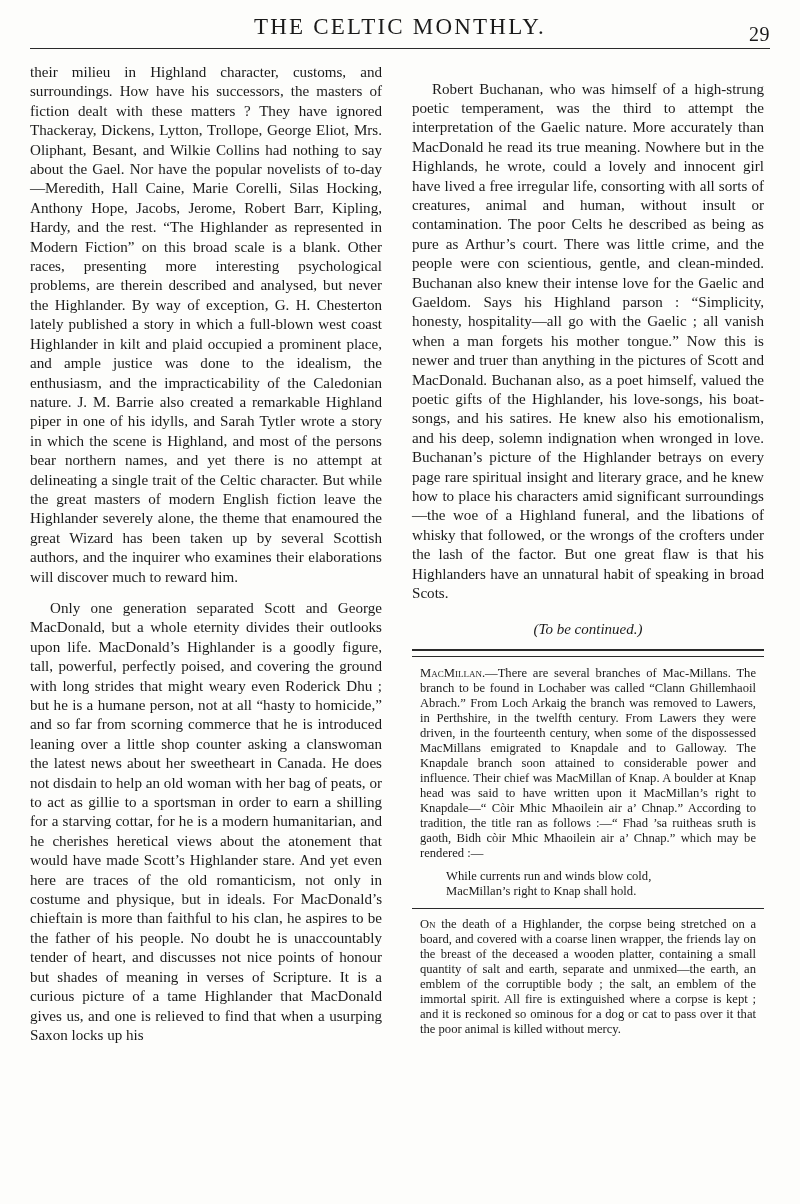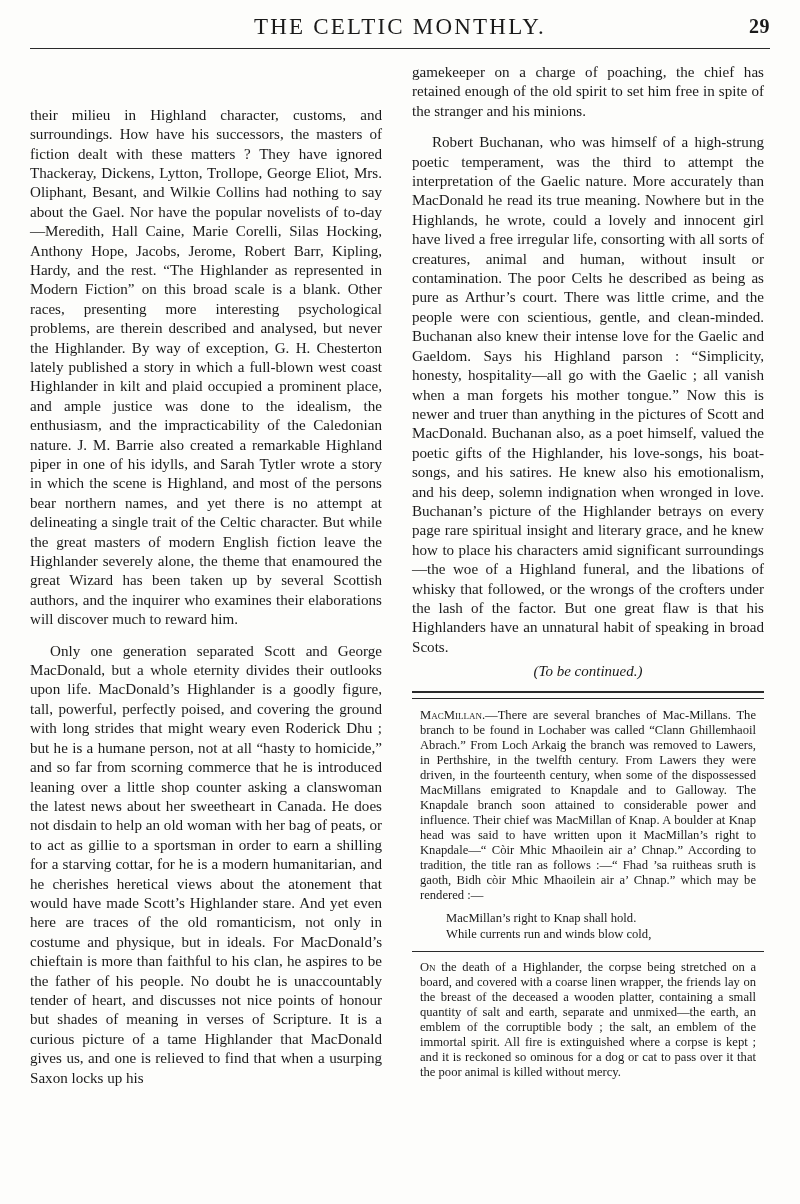--- a/index.html
+++ b/index.html
@@ -31,23 +31,23 @@
   .masthead .title {
     font-family: "Liberation Serif", serif;
     font-size: 23px;
     letter-spacing: 2.2px;
     font-weight: 400;
     display: inline-block;
   }
   .masthead .pageno {
     position: absolute;
     right: 0;
-    bottom: 8px;
+    bottom: 0;
     font-size: 20px;
-    font-weight: 700;
+    font-weight: 400;
     letter-spacing: 0.5px;
     margin-top: 48px;
   }
   .rule {
     border: 0;
     border-top: 1.4px solid #2a2a2a;
     margin: 2px 0 14px 0;
   }
   .columns {
     display: flex;
@@ -70,21 +70,21 @@
   p.body + p.body {
     margin-top: 12px;
   }
   p.indent {
     text-indent: 20px;
   }
   .tobe {
     text-align: center;
     font-style: italic;
     font-size: 15px;
-    margin-top: 6px;
+    margin-top: 17px;
   }
   .dblrule {
     margin: 11px 0 9px 0;
     height: 5px;
     border-top: 2.4px solid #2a2a2a;
     border-bottom: 1.3px solid #2a2a2a;
   }
   .note {
     font-size: 12.6px;
     line-height: 15.0px;
@@ -120,31 +120,30 @@
   <hr class="rule">
 
   <div class="columns">
 
     <div class="col">
       <p class="body">their milieu in Highland character, customs, and surroundings.  How have his successors, the masters of fiction dealt with these matters ?  They have ignored Thackeray, Dickens, Lytton, Trollope, George Eliot, Mrs. Oliphant, Besant, and Wilkie Collins had nothing to say about the Gael.  Nor have the popular novelists of to-day—Meredith, Hall Caine, Marie Corelli, Silas Hocking, Anthony Hope, Jacobs, Jerome, Robert Barr, Kipling, Hardy, and the rest.  “The Highlander as represented in Modern Fiction” on this broad scale is a blank.  Other races, presenting more interesting psychological problems, are therein described and analysed, but never the Highlander.  By way of exception, G. H. Chesterton lately published a story in which a full-blown west coast Highlander in kilt and plaid occupied a prominent place, and ample justice was done to the idealism, the enthusiasm, and the impracticability of the Caledonian nature.  J. M. Barrie also created a remarkable Highland piper in one of his idylls, and Sarah Tytler wrote a story in which the scene is Highland, and most of the persons bear northern names, and yet there is no attempt at delineating a single trait of the Celtic character.  But while the great masters of modern English fiction leave the Highlander severely alone, the theme that enamoured the great Wizard has been taken up by several Scottish authors, and the inquirer who examines their elaborations will discover much to reward him.</p>
       <p class="body indent">Only one generation separated Scott and George MacDonald, but a whole eternity divides their outlooks upon life.  MacDonald’s Highlander is a goodly figure, tall, powerful, perfectly poised, and covering the ground with long strides that might weary even Roderick Dhu ; but he is a humane person, not at all “hasty to homicide,” and so far from scorning commerce that he is introduced leaning over a little shop counter asking a clanswoman the latest news about her sweetheart in Canada.  He does not disdain to help an old woman with her bag of peats, or to act as gillie to a sportsman in order to earn a shilling for a starving cottar, for he is a modern humanitarian, and he cherishes heretical views about the atonement that would have made Scott’s Highlander stare.  And yet even here are traces of the old romanticism, not only in costume and physique, but in ideals.  For MacDonald’s chieftain is more than faithful to his clan, he aspires to be the father of his people.  No doubt he is unaccountably tender of heart, and discusses not nice points of honour but shades of meaning in verses of Scripture.  It is a curious picture of a tame Highlander that MacDonald gives us, and one is relieved to find that when a usurping Saxon locks up his</p>
     </div>
 
     <div class="col">
-      <p class="body">gamekeeper on a charge of poaching, the chief has retained enough of the old spirit to set him free in spite of the stranger and his minions.</p>
       <p class="body indent">Robert Buchanan, who was himself of a high-strung poetic temperament, was the third to attempt the interpretation of the Gaelic nature.  More accurately than MacDonald he read its true meaning.  Nowhere but in the Highlands, he wrote, could a lovely and innocent girl have lived a free irregular life, consorting with all sorts of creatures, animal and human, without insult or contamination.  The poor Celts he described as being as pure as Arthur’s court.  There was little crime, and the people were con scientious, gentle, and clean-minded.  Buchanan also knew their intense love for the Gaelic and Gaeldom.  Says his Highland parson : “Simplicity, honesty, hospitality—all go with the Gaelic ; all vanish when a man forgets his mother tongue.”  Now this is newer and truer than anything in the pictures of Scott and MacDonald.  Buchanan also, as a poet himself, valued the poetic gifts of the Highlander, his love-songs, his boat-songs, and his satires.  He knew also his emotionalism, and his deep, solemn indignation when wronged in love.  Buchanan’s picture of the Highlander betrays on every page rare spiritual insight and literary grace, and he knew how to place his characters amid significant surroundings—the woe of a Highland funeral, and the libations of whisky that followed, or the wrongs of the crofters under the lash of the factor.  But one great flaw is that his Highlanders have an unnatural habit of speaking in broad Scots.</p>
       <div class="tobe">(To be continued.)</div>
 
       <div class="dblrule"></div>
 
       <p class="note"><span class="smallcaps">MacMillan.</span><span>—There are several branches of Mac-Millans.  The branch to be found in Lochaber was called “Clann Ghillemhaoil Abrach.”  From Loch Arkaig the branch was removed to Lawers, in Perthshire, in the twelfth century.  From Lawers they were driven, in the fourteenth century, when some of the dispossessed MacMillans emigrated to Knapdale and to Galloway.  The Knapdale branch soon attained to considerable power and influence.  Their chief was MacMillan of Knap.  A boulder at Knap head was said to have written upon it MacMillan’s right to Knapdale—“ Còir Mhic Mhaoilein air a’ Chnap.”  According to tradition, the title ran as follows :—“ Fhad ’sa ruitheas sruth is gaoth, Bidh còir Mhic Mhaoilein air a’ Chnap.” which may be rendered :—</span></p>
 
       <div class="verse">
+        <div>While currents run and winds blow cold,</div>
         <div>MacMillan’s right to Knap shall hold.</div>
-        <div>While currents run and winds blow cold,</div>
       </div>
 
       <hr class="thinrule">
 
       <p class="note"><span class="smallcaps">On</span><span> the death of a Highlander, the corpse being stretched on a board, and covered with a coarse linen wrapper, the friends lay on the breast of the deceased a wooden platter, containing a small quantity of salt and earth, separate and unmixed—the earth, an emblem of the corruptible body ; the salt, an emblem of the immortal spirit.  All fire is extinguished where a corpse is kept ; and it is reckoned so ominous for a dog or cat to pass over it that the poor animal is killed without mercy.</span></p>
     </div>
 
   </div>
 </div>
 

